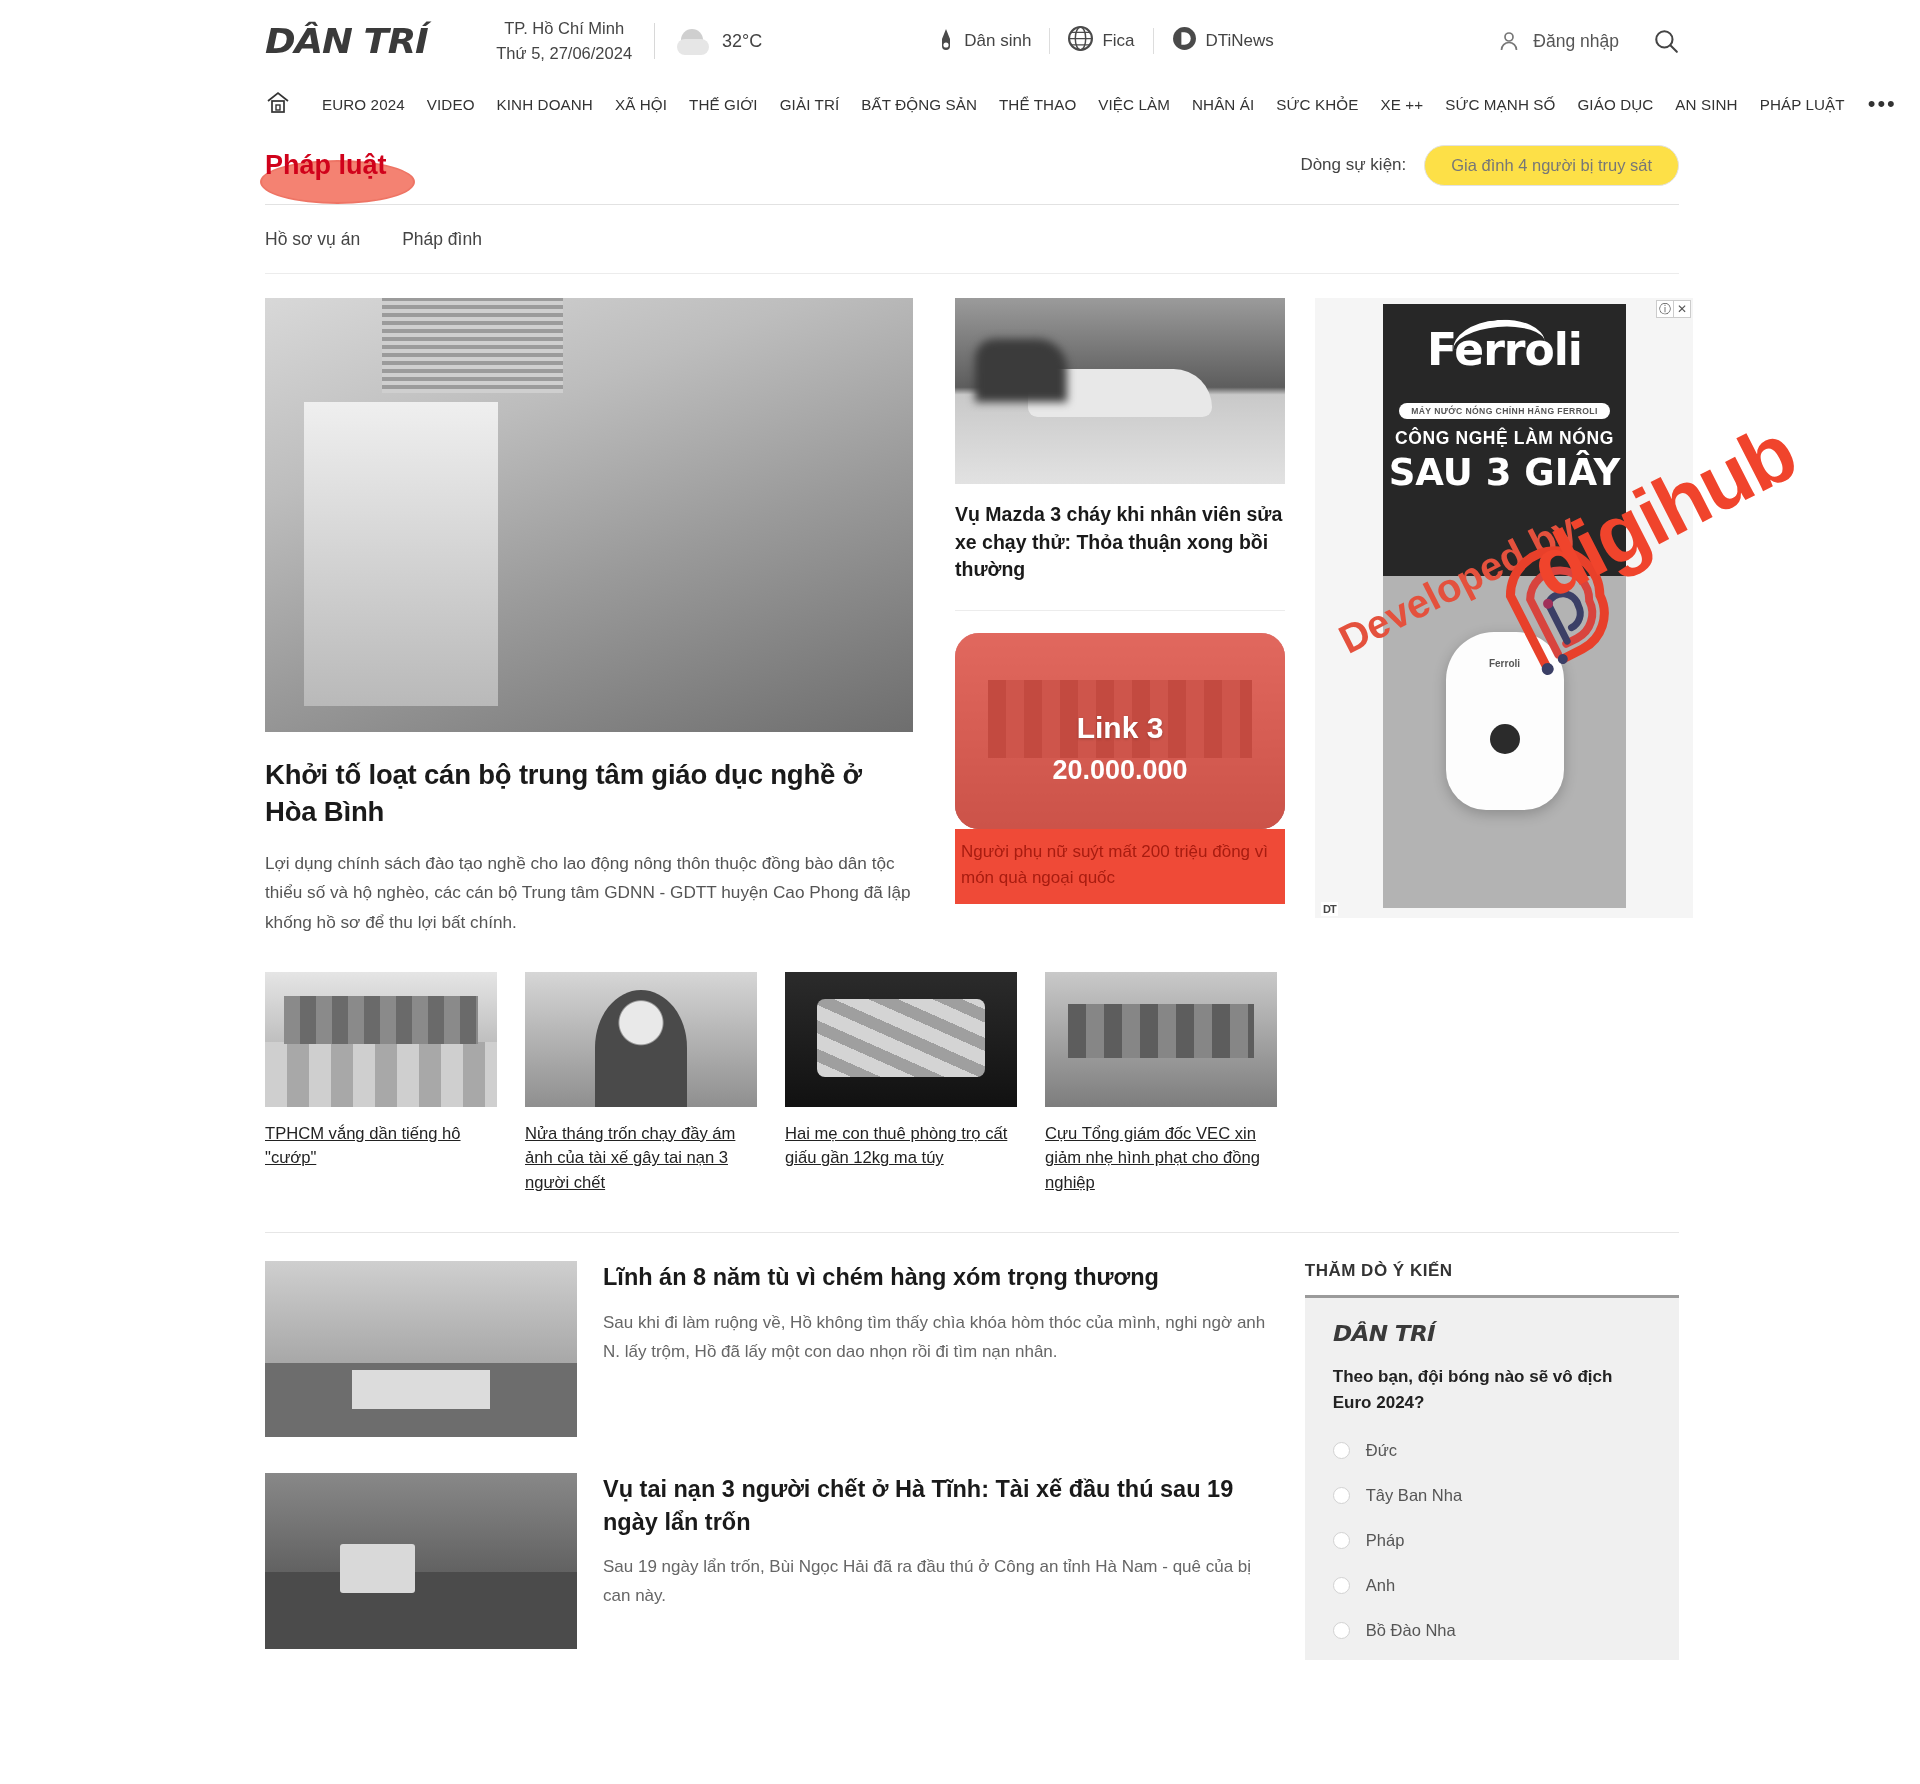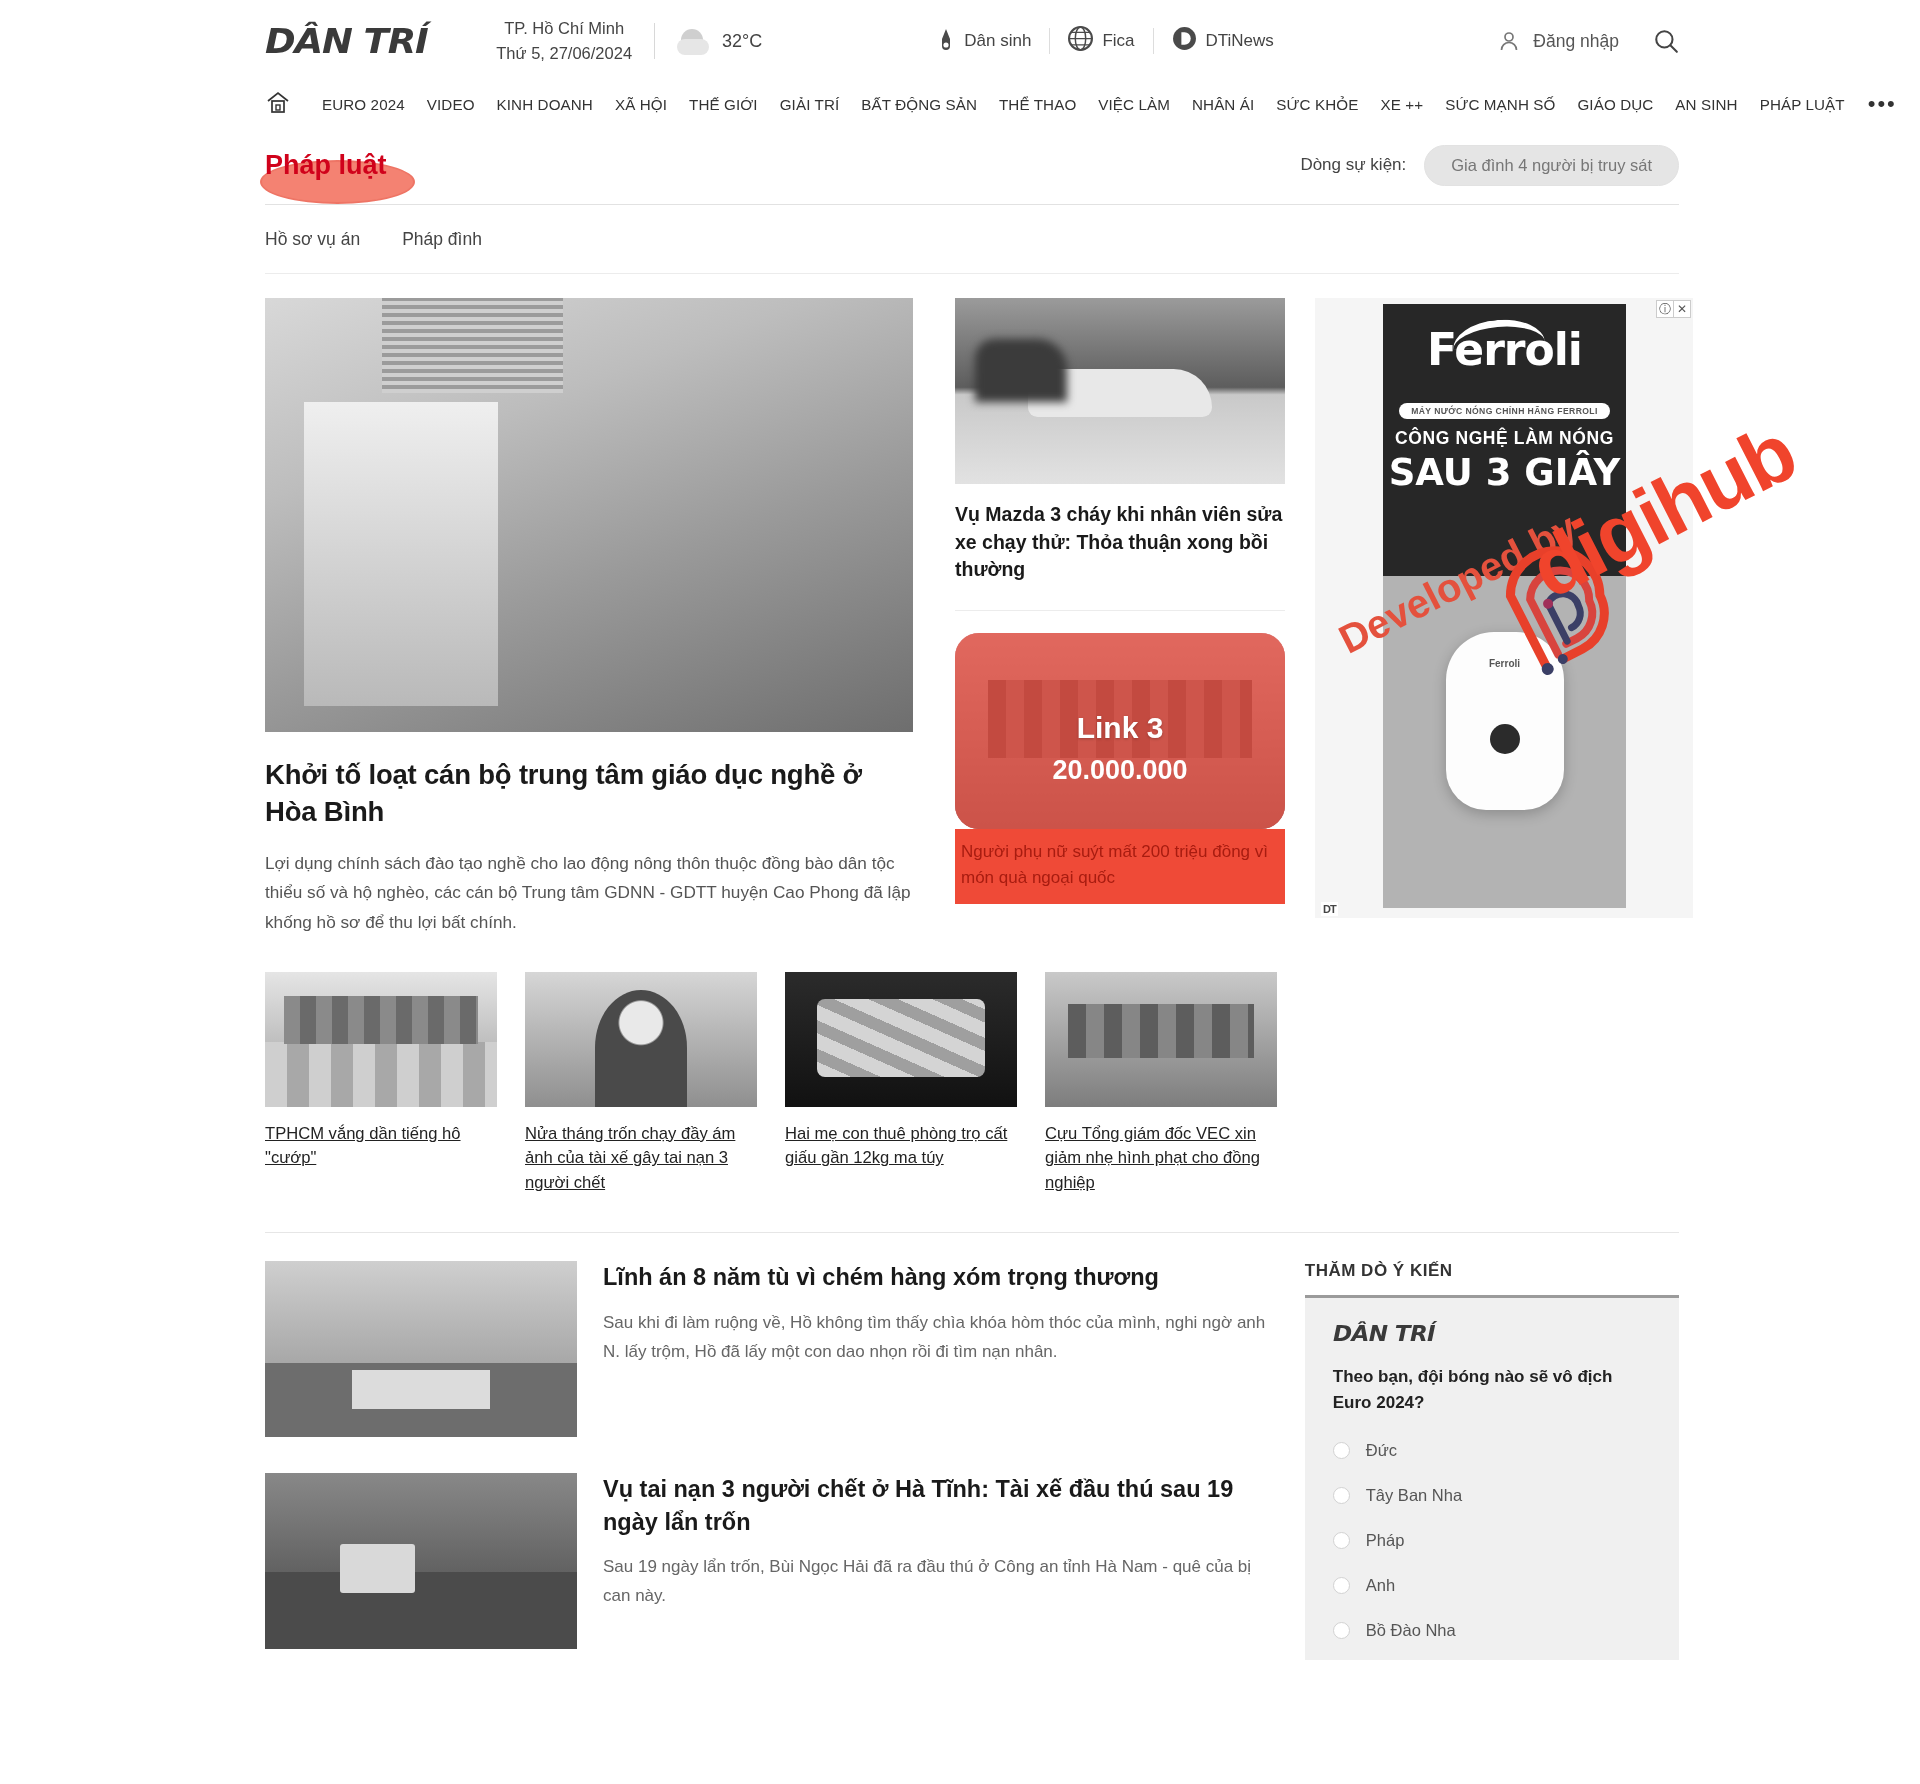--- a/index.html
+++ b/index.html
@@ -74,21 +74,21 @@
     position: absolute; left: 248px; top: 160px;
     width: 155px; height: 44px; border-radius: 50%;
     background: #f0533c; opacity: .72; z-index: 2;
     border: 2px solid #e8402a;
   }
   .secbar-right { margin-left: auto; display: flex; align-items: center; gap: 18px; }
   .dong-label { font-size: 17px; color: #444; }
   .event-pill {
     border: 1px solid #e2e2e2; border-radius: 22px;
     padding: 10px 26px; font-size: 16.5px; color: #777;
-    background: #e5e5e5;
+    background: #fde047;
   }
   .hr-main { margin: 0 253px; height: 1px; background: #e2e2e2; }
 
   
   .subtabs { padding: 0 253px; height: 68px; display: flex; align-items: center; gap: 42px; }
   .subtab { font-size: 17.5px; color: #444; }
   .hr-thin { margin: 0 253px; height: 1px; background: #ececec; }
 
   
   .main {

